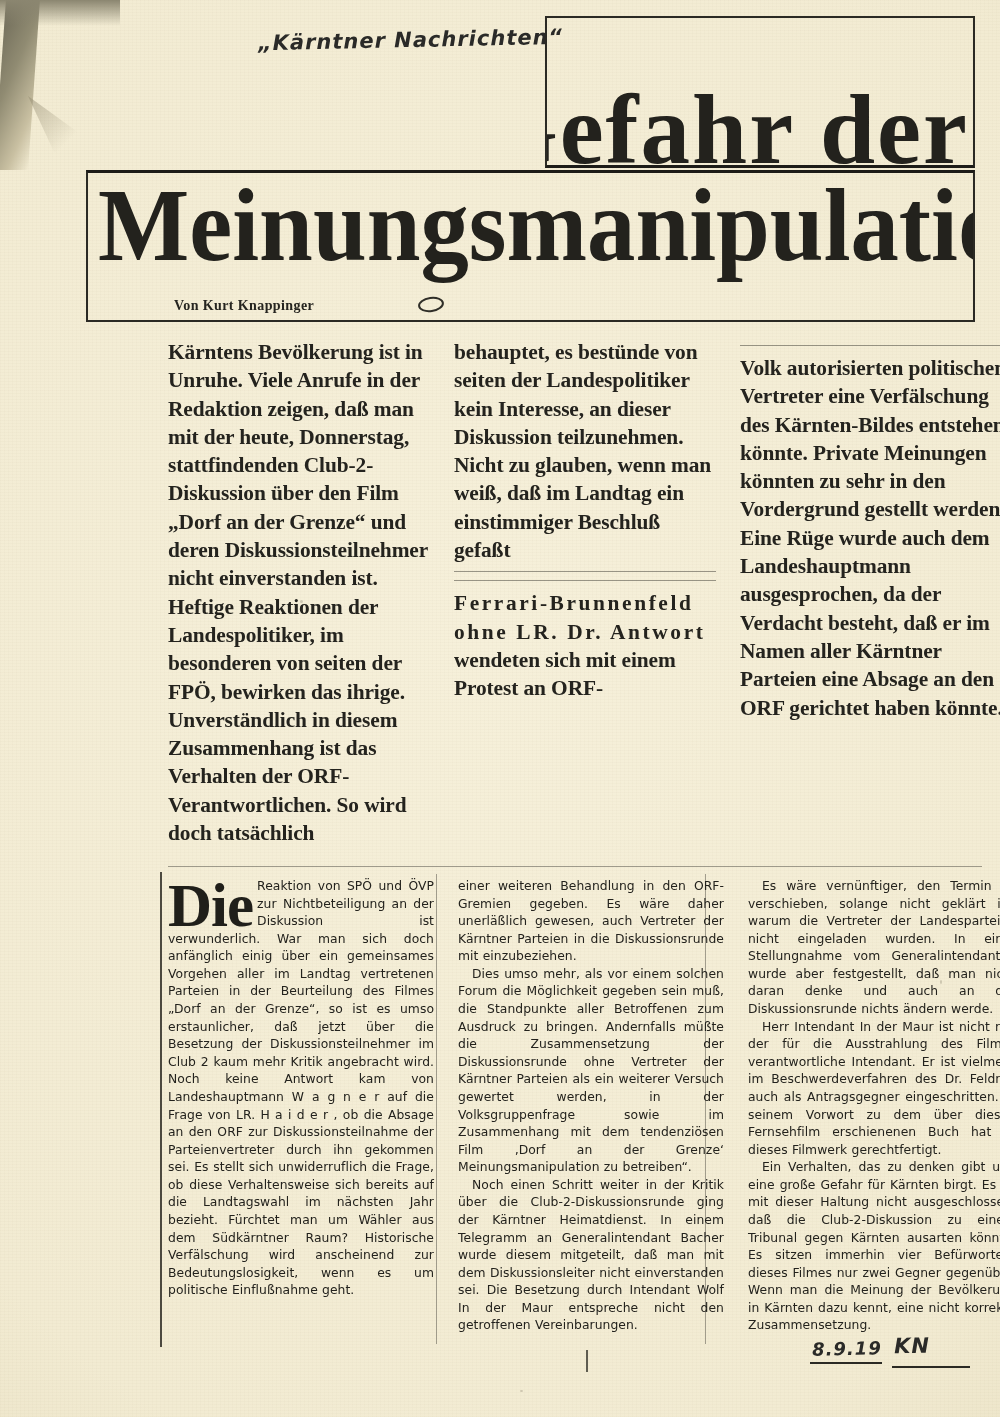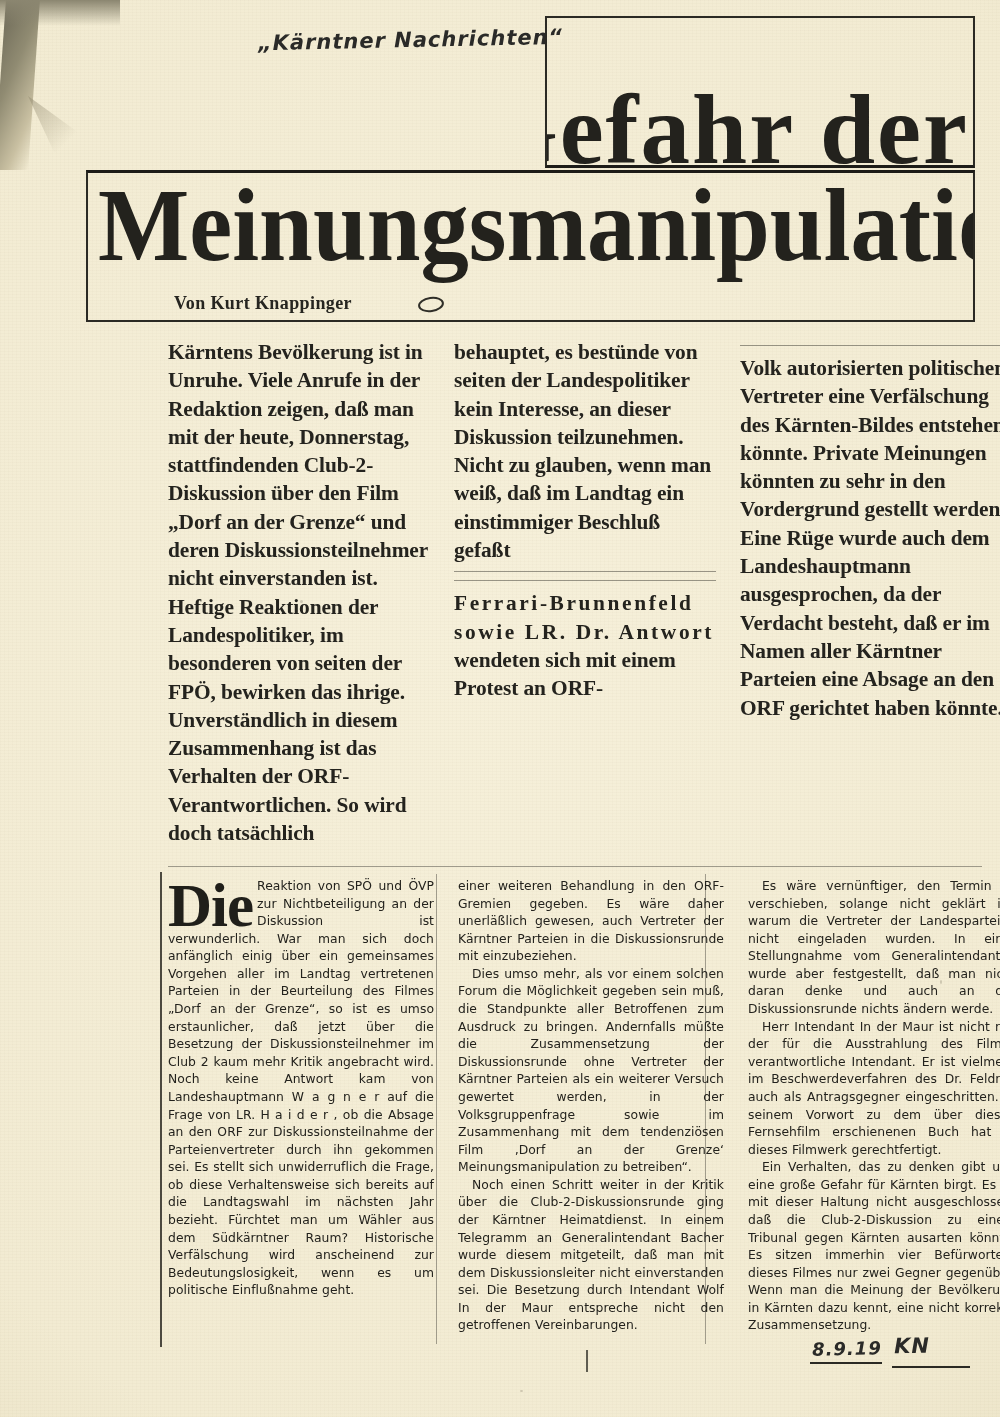--- a/index.html
+++ b/index.html
@@ -113,21 +113,21 @@
     white-space: nowrap;
     line-height: 1.12;
     transform: scaleX(0.93);
     transform-origin: left top;
   }
   #byline {
     position: absolute;
     left: 86px; bottom: 6px;
     font-family: "Liberation Serif", serif;
     font-weight: 700;
-    font-size: 18px;
+    font-size: 14px;
     letter-spacing: 0.4px;
     color: #262520;
   }
   #byline-mark {
     position: absolute;
     left: 330px; bottom: 8px;
     width: 26px; height: 15px;
     border: 2px solid #2f2e28;
     border-radius: 50%;
     transform: rotate(-8deg);
@@ -284,21 +284,21 @@
   <div id="article">
 
     <div class="col">
       <p class="lead">Kärntens Bevölkerung ist in Unruhe. Viele Anrufe in der Redaktion zeigen, daß man mit der heute, Donnerstag, stattfindenden Club-2-Diskussion über den Film „Dorf an der Grenze“ und deren Diskussionsteilnehmer nicht einverstanden ist. Heftige Reaktionen der Landespolitiker, im besonderen von seiten der FPÖ, bewirken das ihrige. Unverständlich in diesem Zusammenhang ist das Verhalten der ORF-Verantwortlichen. So wird doch tatsächlich</p>
     </div>
 
     <div class="col">
       <p class="lead">behauptet, es bestünde von seiten der Landespolitiker kein Interesse, an dieser Diskussion teilzunehmen. Nicht zu glauben, wenn man weiß, daß im Landtag ein einstimmiger Beschluß gefaßt</p>
       <hr class="lead-rule">
       <hr class="lead-rule">
-      <p class="lead"><span class="spaced">Ferrari-Brunnenfeld</span><span class="spaced"> sowie LR. Dr. </span><span class="spaced">Antwort</span><span> wendeten sich mit einem Protest an ORF-</span></p>
+      <p class="lead"><span class="spaced">Ferrari-Brunnenfeld</span><span class="spaced"> ohne LR. Dr. </span><span class="spaced">Antwort</span><span> wendeten sich mit einem Protest an ORF-</span></p>
     </div>
 
     <div class="col">
       <hr class="lead-rule">
       <p class="lead">Volk autorisierten politischen Vertreter eine Verfälschung des Kärnten-Bildes entstehen könnte. Private Meinungen könnten zu sehr in den Vordergrund gestellt werden. Eine Rüge wurde auch dem Landeshauptmann ausgesprochen, da der Verdacht besteht, daß er im Namen aller Kärntner Parteien eine Absage an den ORF gerichtet haben könnte.</p>
     </div>
   </div>
 
   <div id="body-divider"></div>
   <div id="left-border"></div>

